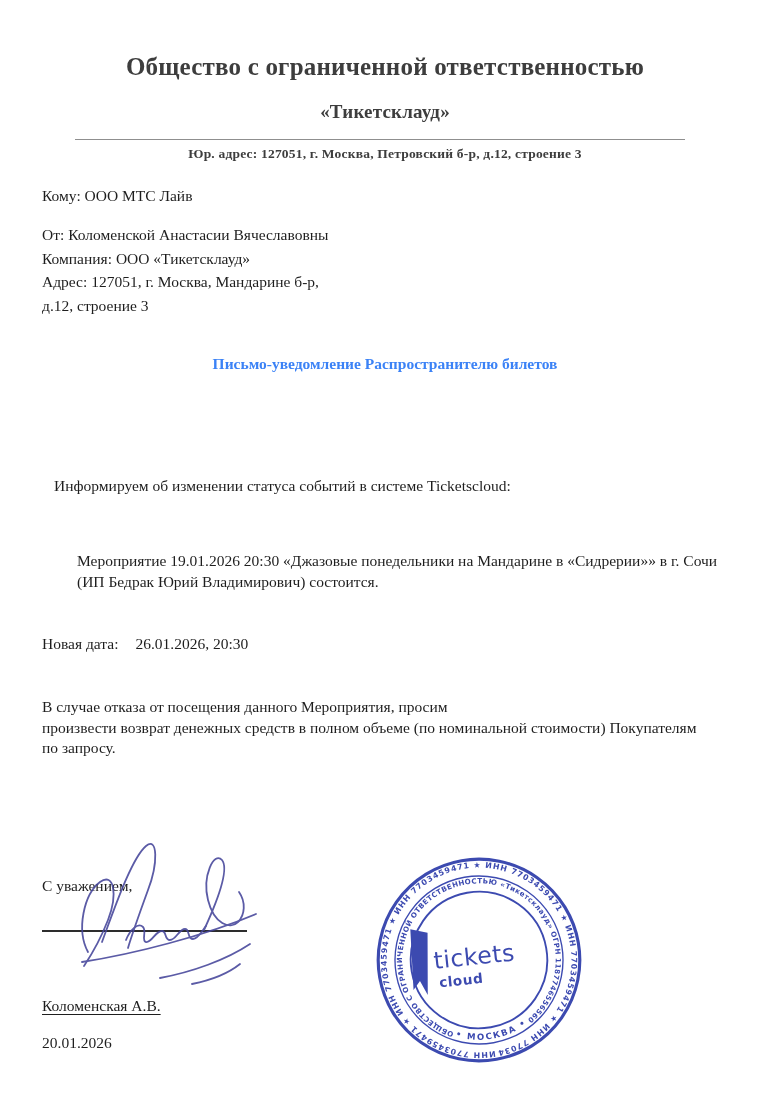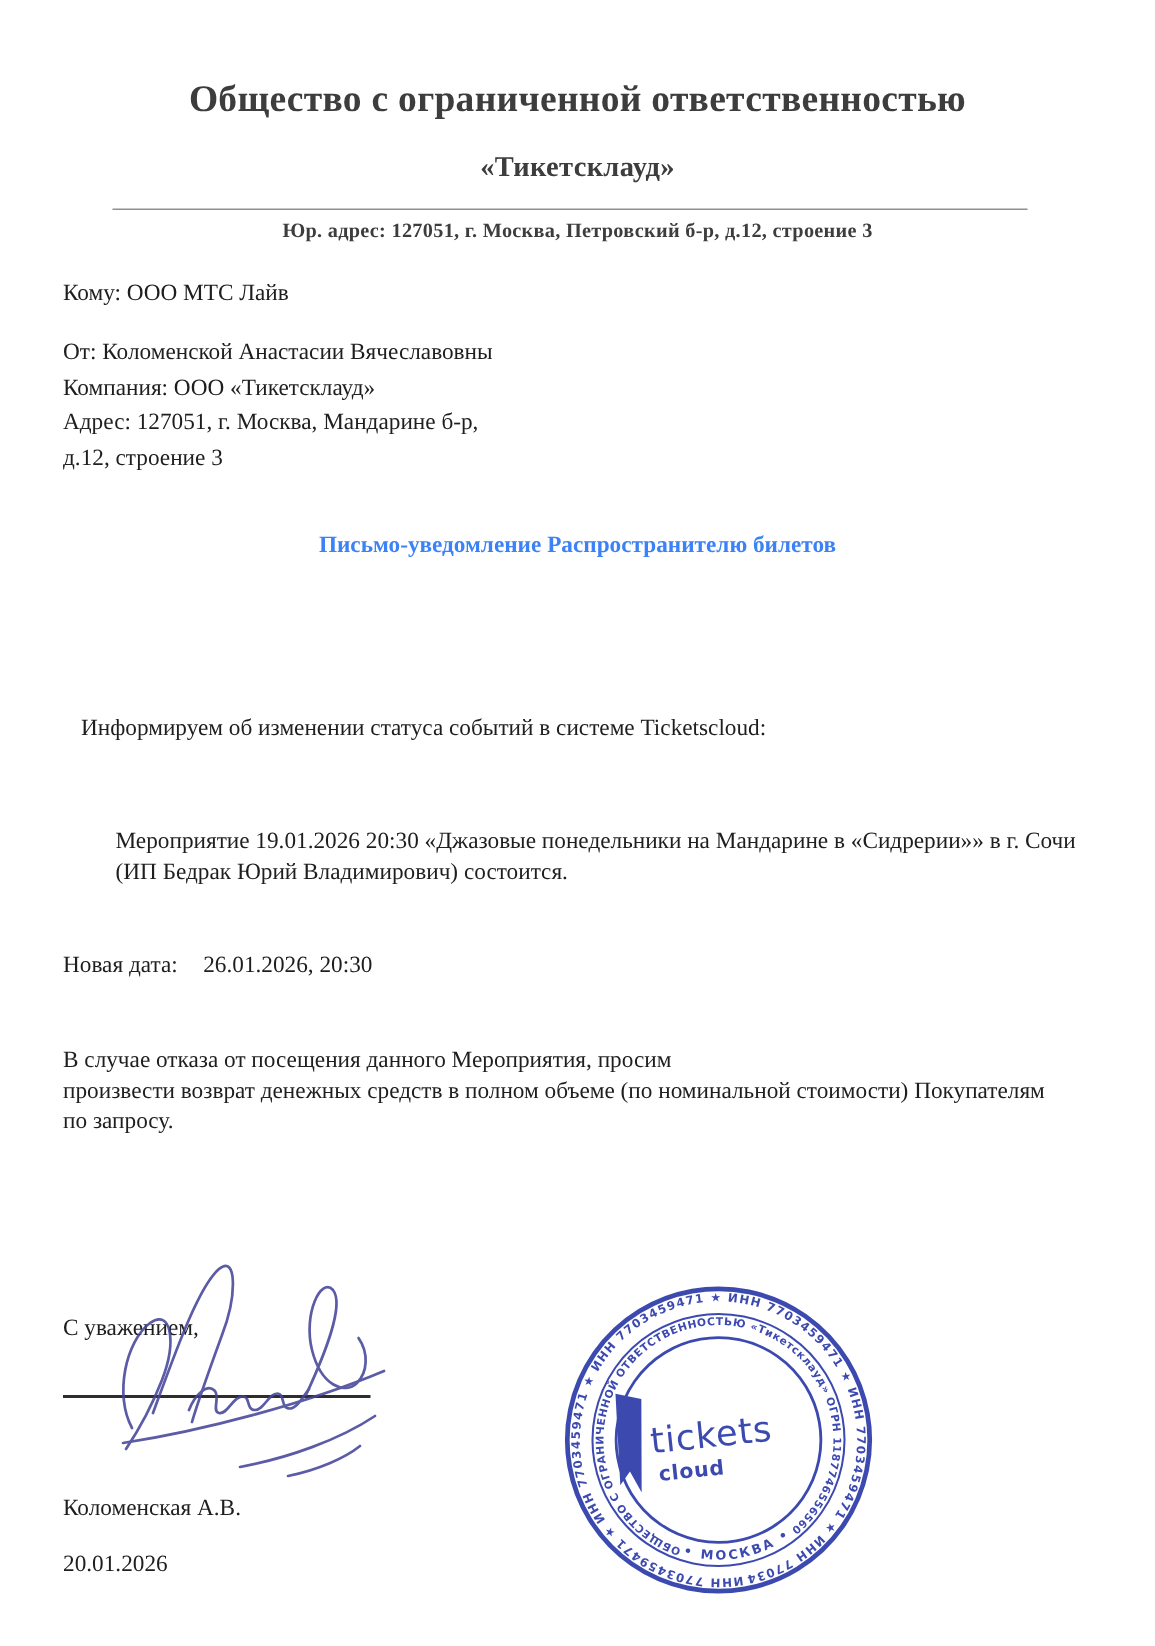--- a/index.html
+++ b/index.html
@@ -25,21 +25,21 @@
   #intro    { top:477px; left:42px;margin-left:12px; }
   #event-par  { top:551px; left:42px; right:28px;margin-left:35px; }
   #event-par div { line-height:20.6px; }
   #new-date { top:635px; left:42px; }
   #new-date .lbl { margin-right:17px; }
   #refund-par { top:697px; left:42px; right:26px; }
   #refund-par div { line-height:20.7px; }
   #closing  { top:877px; left:42px; }
   #sig-line { top:930px; left:42px; width:205px; height:2px; background:#2d2d2d; }
   #director-line { top:960px; left:42px; text-decoration:underline; text-underline-offset:3px; }
-  #name-line     { top:997px; left:42px; text-underline-offset:3px;text-align:center; }
+  #name-line     { top:997px; left:42px; text-decoration:underline; text-underline-offset:3px;text-align:center; }
   #date-line     { top:1034px; left:42px; }
   #signature-svg { top:834px; left:72px;  width:200px; height:160px; }
   #stamp-svg     { top:855px; left:374px; width:210px; height:210px; }
   .stamp-ring-text  { font-family:"DejaVu Sans","Liberation Sans",sans-serif; font-weight:bold; }
   .stamp-logo-text  { font-family:"DejaVu Sans","Liberation Sans",sans-serif; }
 </style>
 </head>
 <body>
 
 <div class="page">

